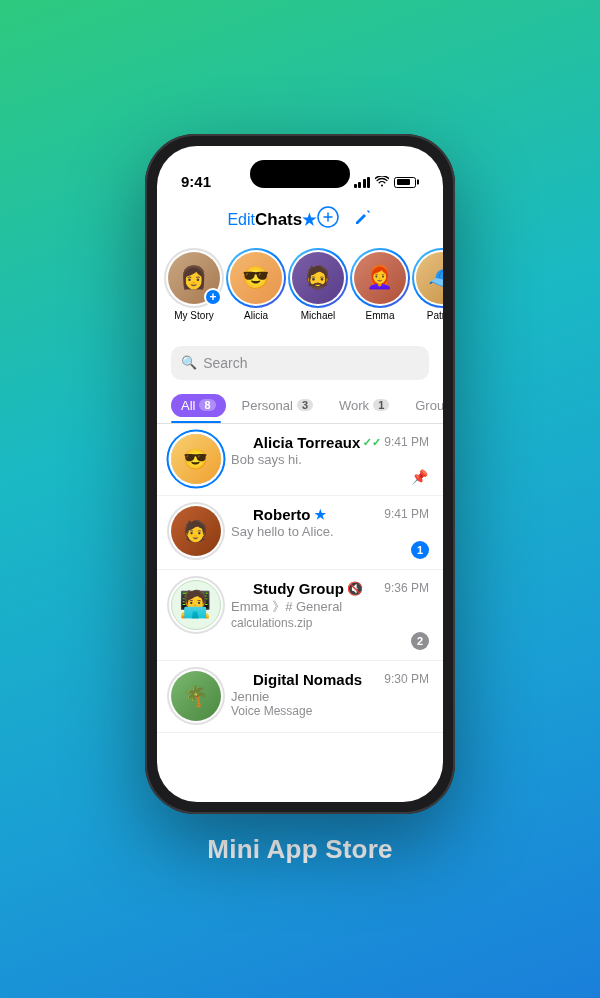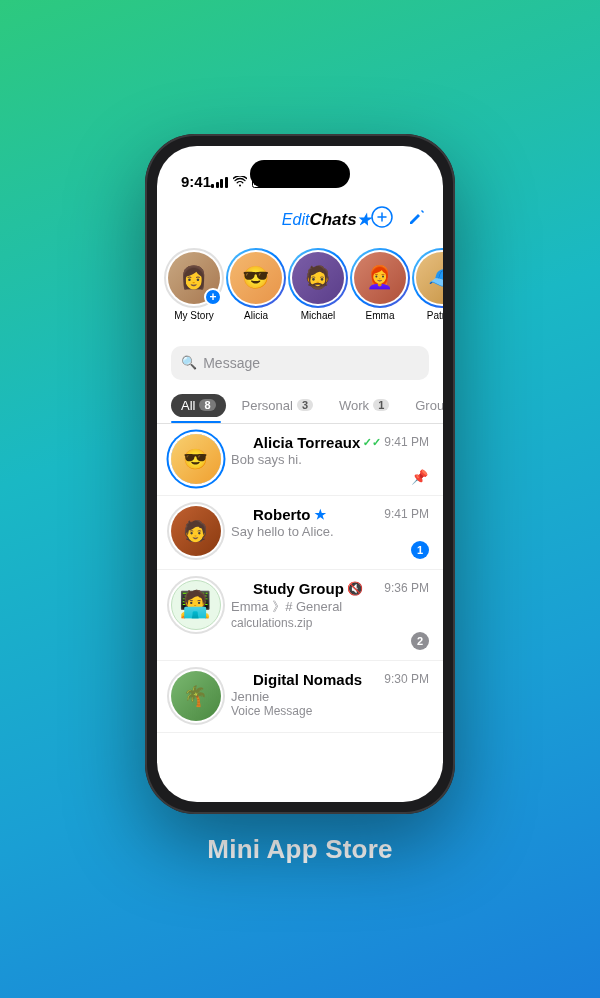--- a/index.html
+++ b/index.html
@@ -53,21 +53,21 @@
     
     .status-bar {
       position: absolute;
       top: 0;
       left: 0;
       right: 3px;
       height: 52px;
       display: flex;
       align-items: flex-end;
       padding: 0 24px 6px;
-      justify-content: flex-start;
+      justify-content: space-between;
       z-index: 50;
     }
     .status-time {
       font-size: 15px;
       font-weight: 600;
       color: #000;
       padding-bottom: 2px;
     }
     .status-icons {
       display: flex;
@@ -119,24 +119,23 @@
 
     
     .nav-bar {
       position: absolute;
       top: 52px;
       left: 0;
       right: 0;
       height: 44px;
       display: flex;
       align-items: center;
-      justify-content: flex-end;
+      justify-content: center;
       padding: 0 16px;
       z-index: 40;
-      font-style: italic;
     }
     .nav-edit {
       font-size: 16px;
       color: #007AFF;
       font-weight: 400;
     }
     .nav-title {
       font-size: 17px;
       font-weight: 700;
       color: #000;
@@ -285,21 +284,21 @@
       display: flex;
       align-items: center;
       gap: 4px;
       padding: 4px 10px;
       border-radius: 16px;
       font-size: 13px;
       font-weight: 500;
       white-space: nowrap;
     }
     .filter-tab.active {
-      background: #404040;
+      background: #8b5cf6;
       color: white;
     }
     .filter-tab.inactive {
       color: #8e8e93;
     }
     .tab-badge {
       font-size: 11px;
       font-weight: 600;
     }
     .tab-badge-pill {
@@ -545,21 +544,21 @@
         <div class="story-avatar-wrap">
           <div class="story-ring active"></div>
           <div class="story-avatar av-patrick">🧢</div>
         </div>
         <span class="story-label">Patrick</span>
       </div>
     </div>
 
     <div class="search-bar">
       <span class="search-icon-sym">🔍</span>
-      <span class="search-placeholder">Message</span>
+      <span class="search-placeholder">Search</span>
     </div>
 
     <div class="filter-tabs">
       <div class="filter-tab active">
         <span>All</span>
         <span class="tab-badge tab-badge-pill">8</span>
       </div>
       <div class="filter-tab inactive">
         <span>Personal</span>
         <span class="tab-badge tab-badge-gray">3</span>

